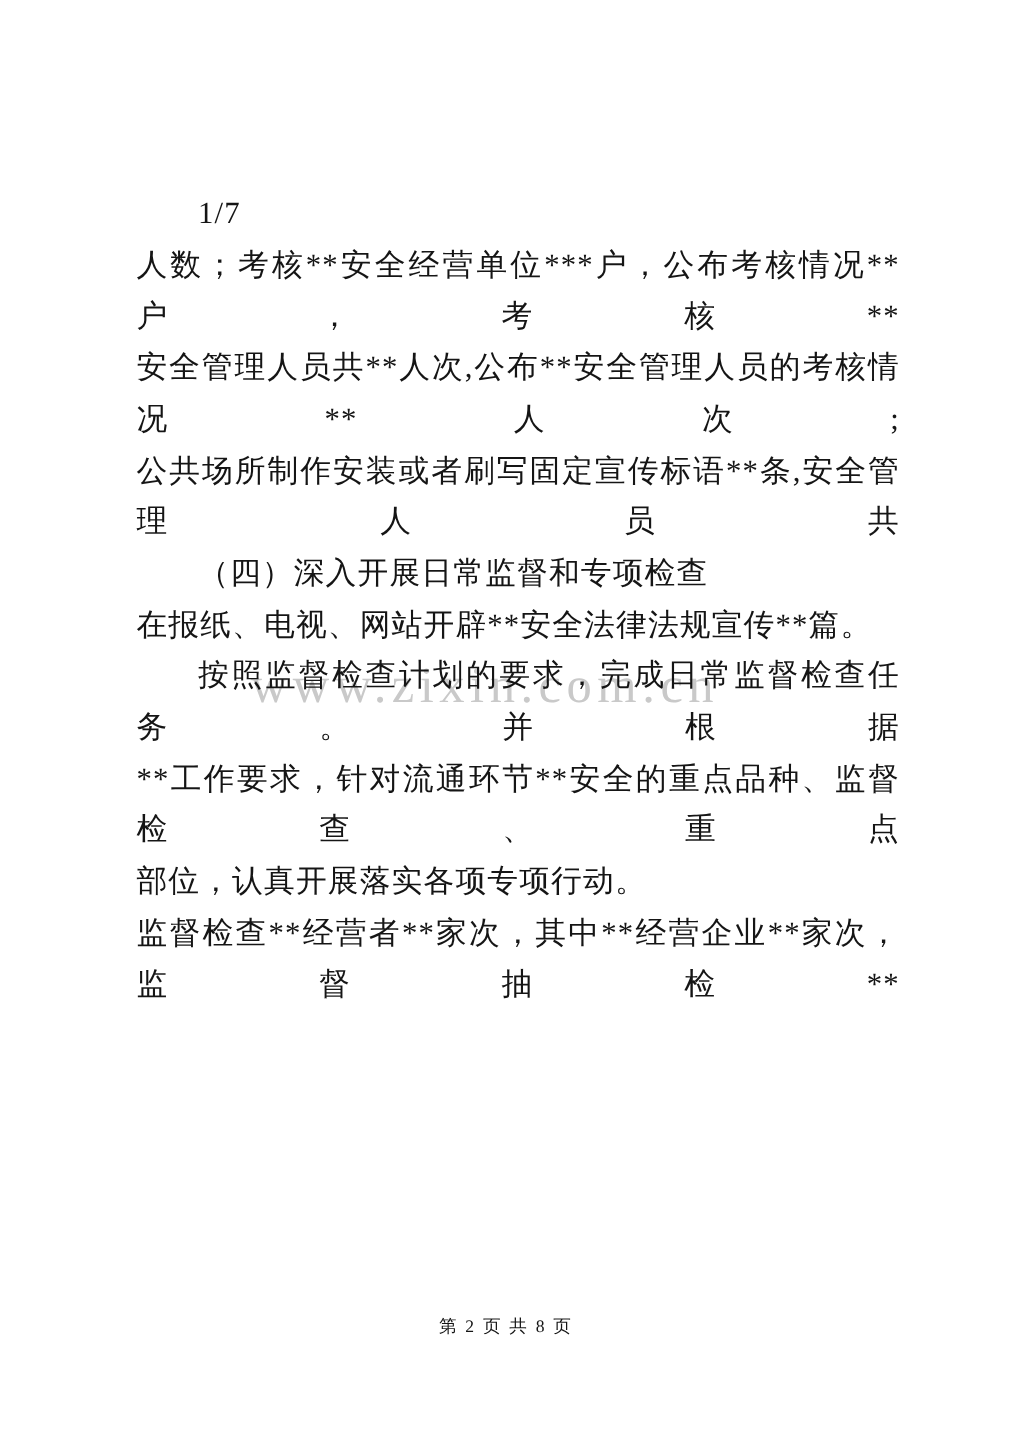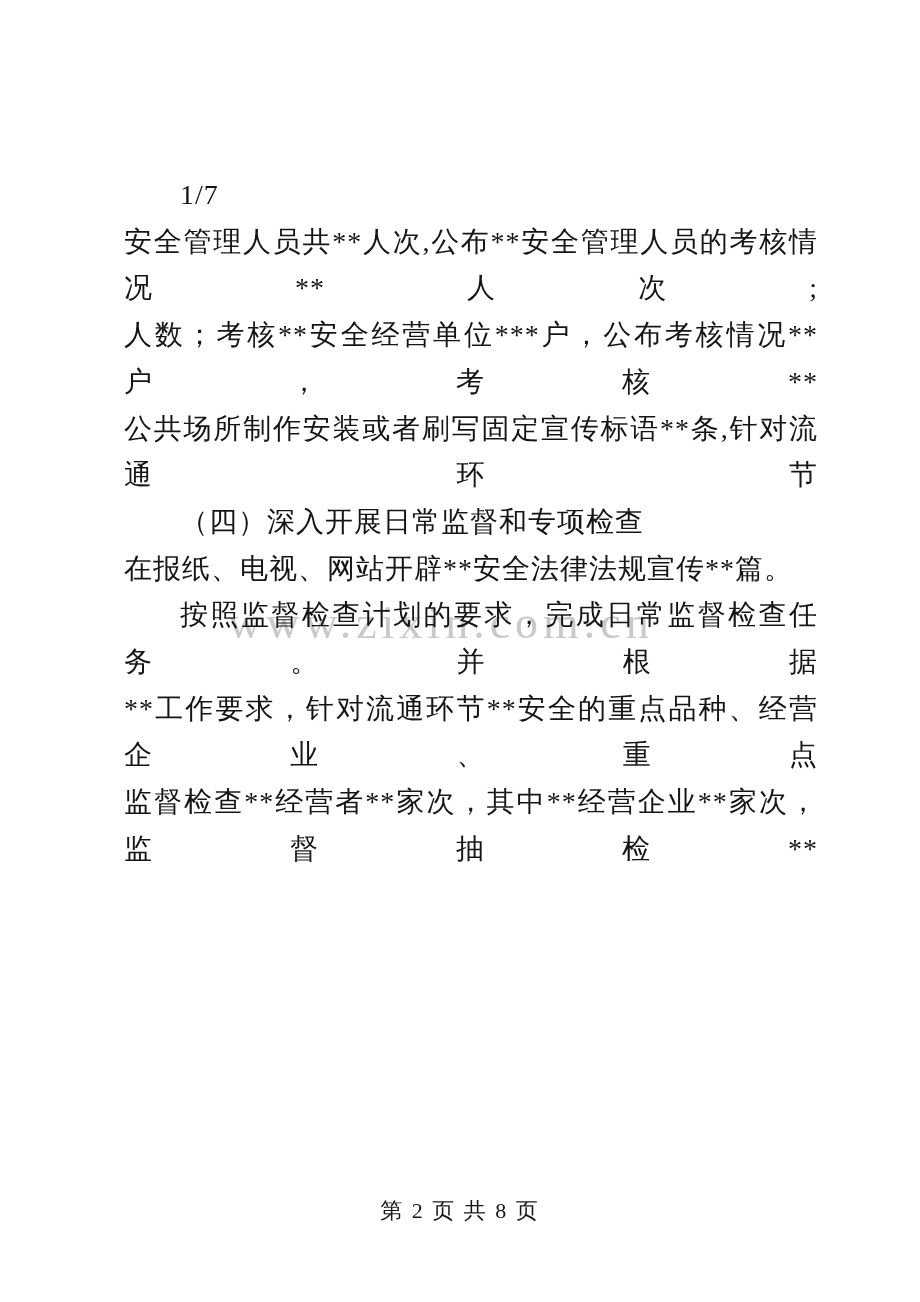--- a/index.html
+++ b/index.html
@@ -51,40 +51,41 @@
   .line.indent {
     text-indent: 2em;
   }
   .footer {
     position: absolute;
     left: 0;
     right: 0;
     top: 1196px;
     z-index: 2;
     text-align: center;
-    font-size: 22px;
+    font-size: 16px;
     letter-spacing: 2px;
     color: #151515;
   }
 </style>
 </head>
 <body>
 
 <div class="page">
 
   <div class="watermark">www.zixin.com.cn</div>
 
   <main class="doc-body">
     <div class="line indent">1/7</div>
+    <div class="line fill">人数；考核**安全经营单位***户，公布考核情况**户，考核**</div>
     <div class="line fill">安全管理人员共**人次,公布**安全管理人员的考核情况**人次;</div>
-    <div class="line fill">人数；考核**安全经营单位***户，公布考核情况**户，考核**</div>
-    <div class="line fill">公共场所制作安装或者刷写固定宣传标语**条,针对流通环节</div>
+    <div class="line fill">公共场所制作安装或者刷写固定宣传标语**条,安全管理人员共</div>
     <div class="line indent">（四）深入开展日常监督和专项检查</div>
     <div class="line">在报纸、电视、网站开辟**安全法律法规宣传**篇。</div>
     <div class="line indent fill">按照监督检查计划的要求，完成日常监督检查任务。并根据</div>
-    <div class="line fill">**工作要求，针对流通环节**安全的重点品种、经营企业、重点</div>
+    <div class="line fill">**工作要求，针对流通环节**安全的重点品种、监督检查、重点</div>
+    <div class="line">部位，认真开展落实各项专项行动。</div>
     <div class="line fill">监督检查**经营者**家次，其中**经营企业**家次，监督抽检**</div>
 
   </main>
 
   <footer class="footer">第 2 页 共 8 页</footer>
 
 </div>
 
 </body></html>

